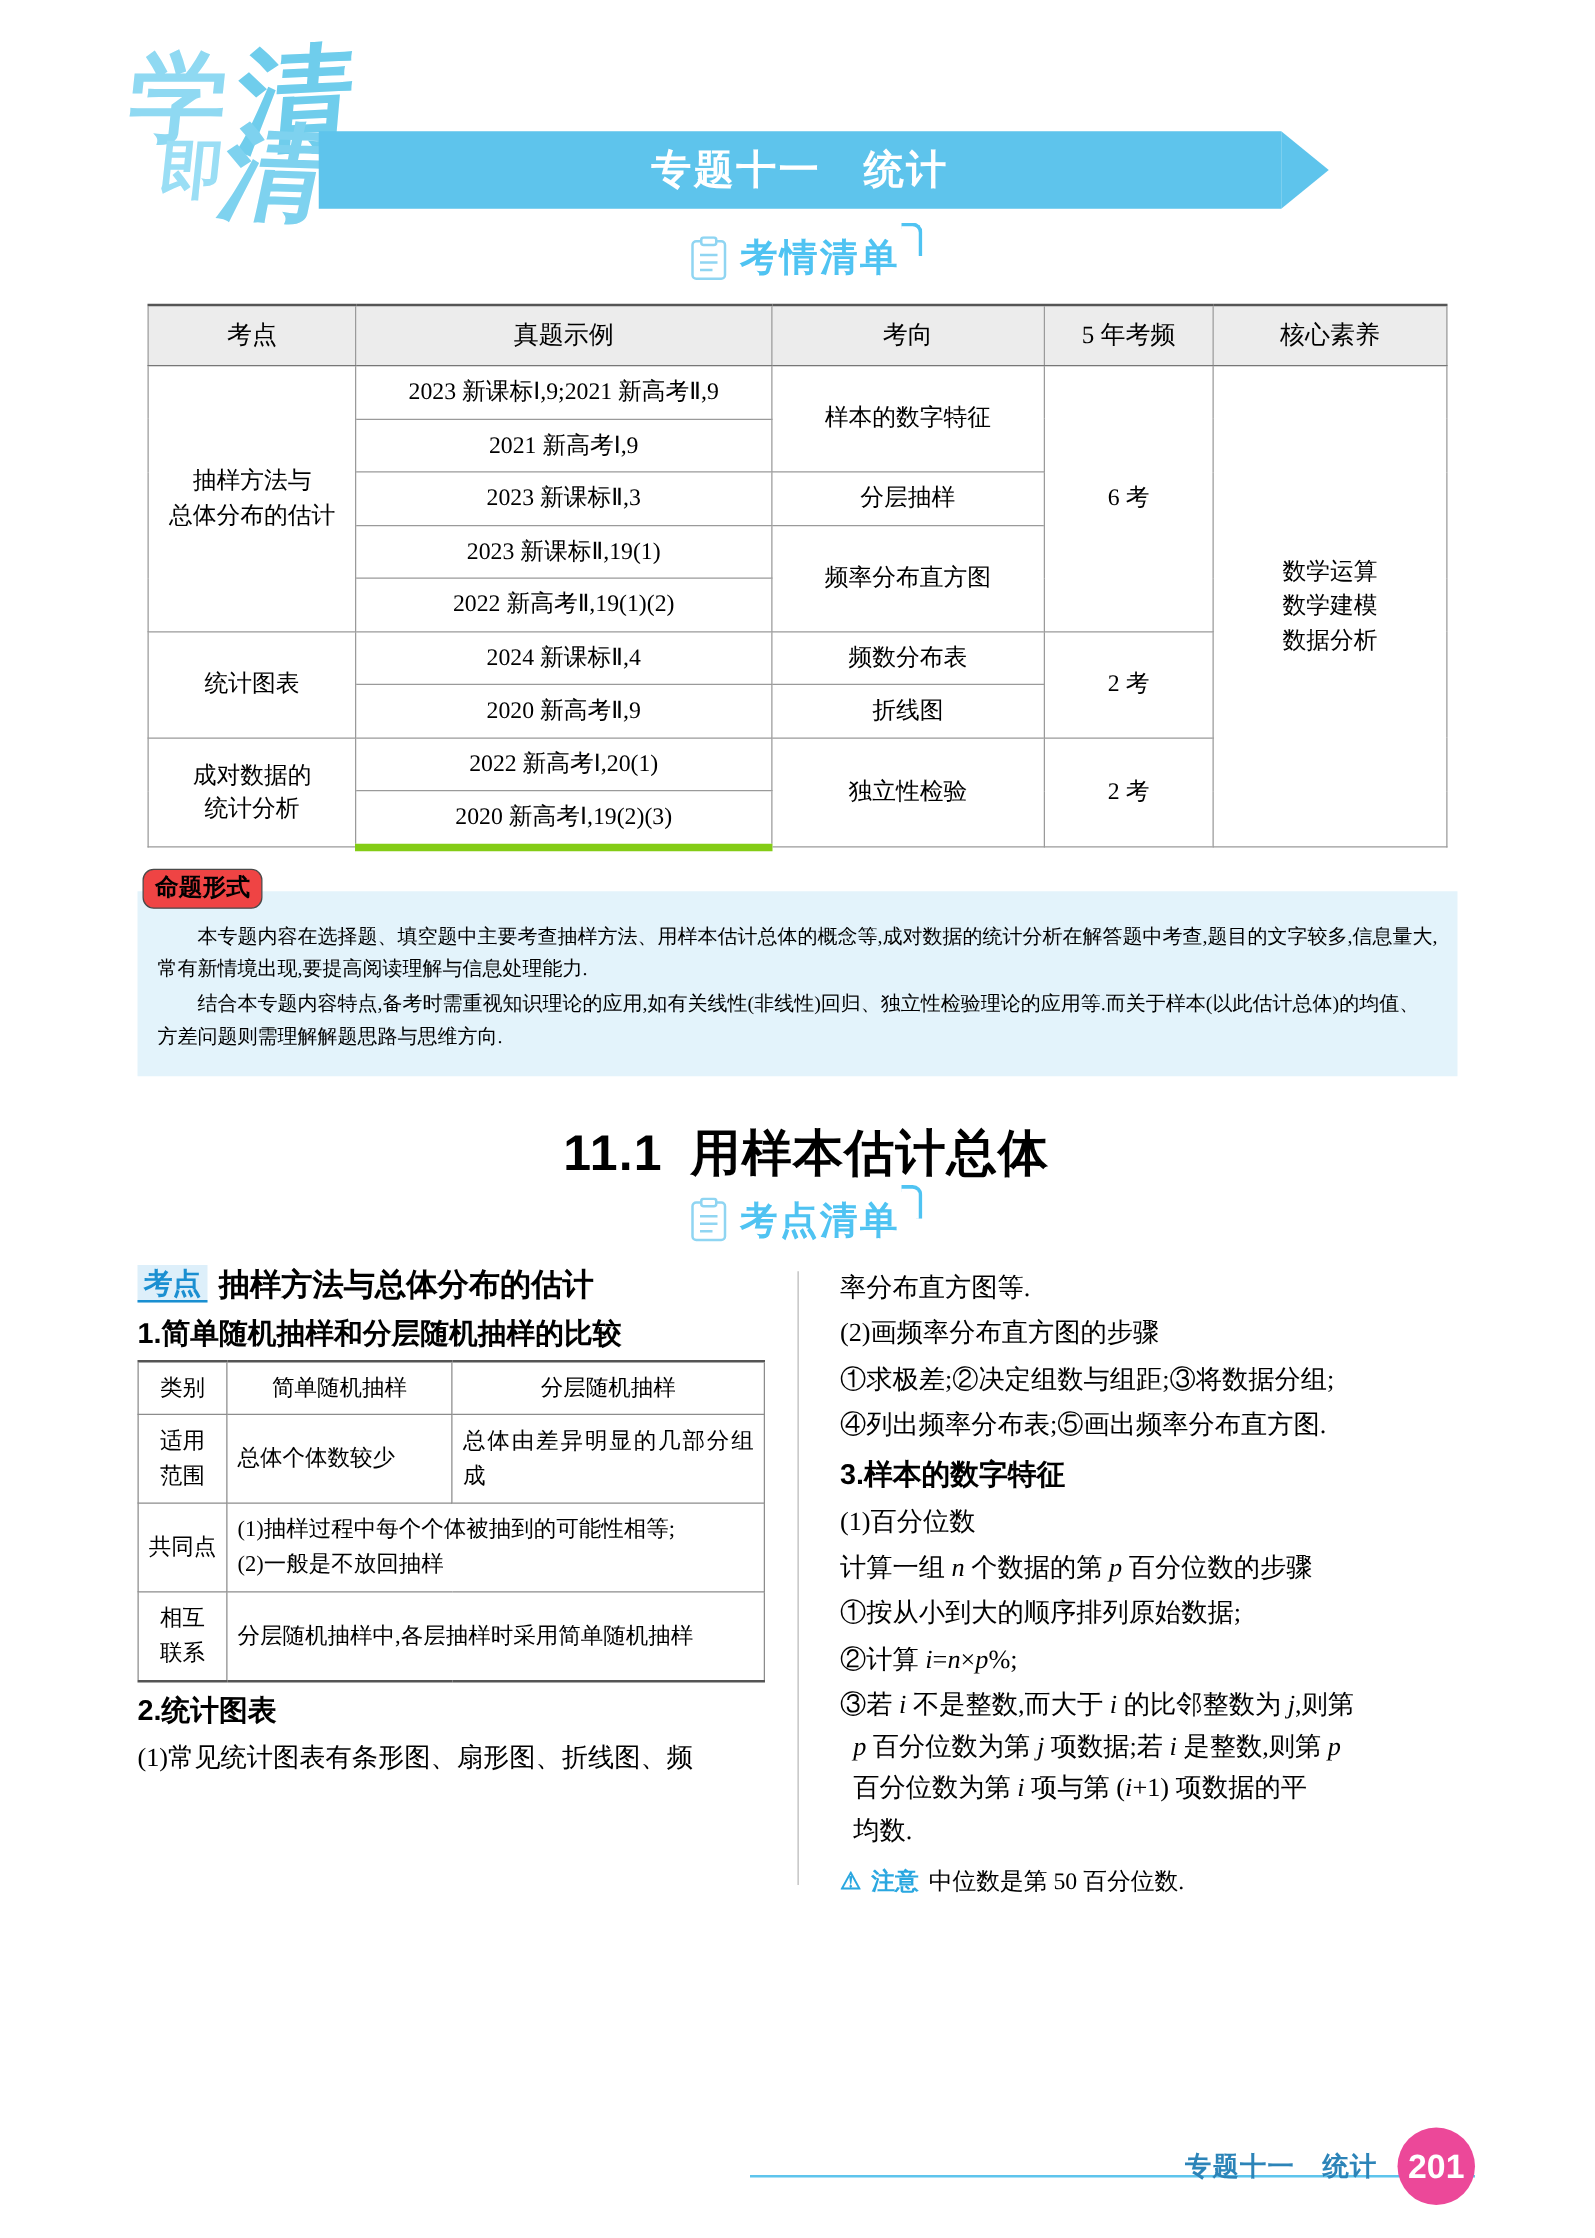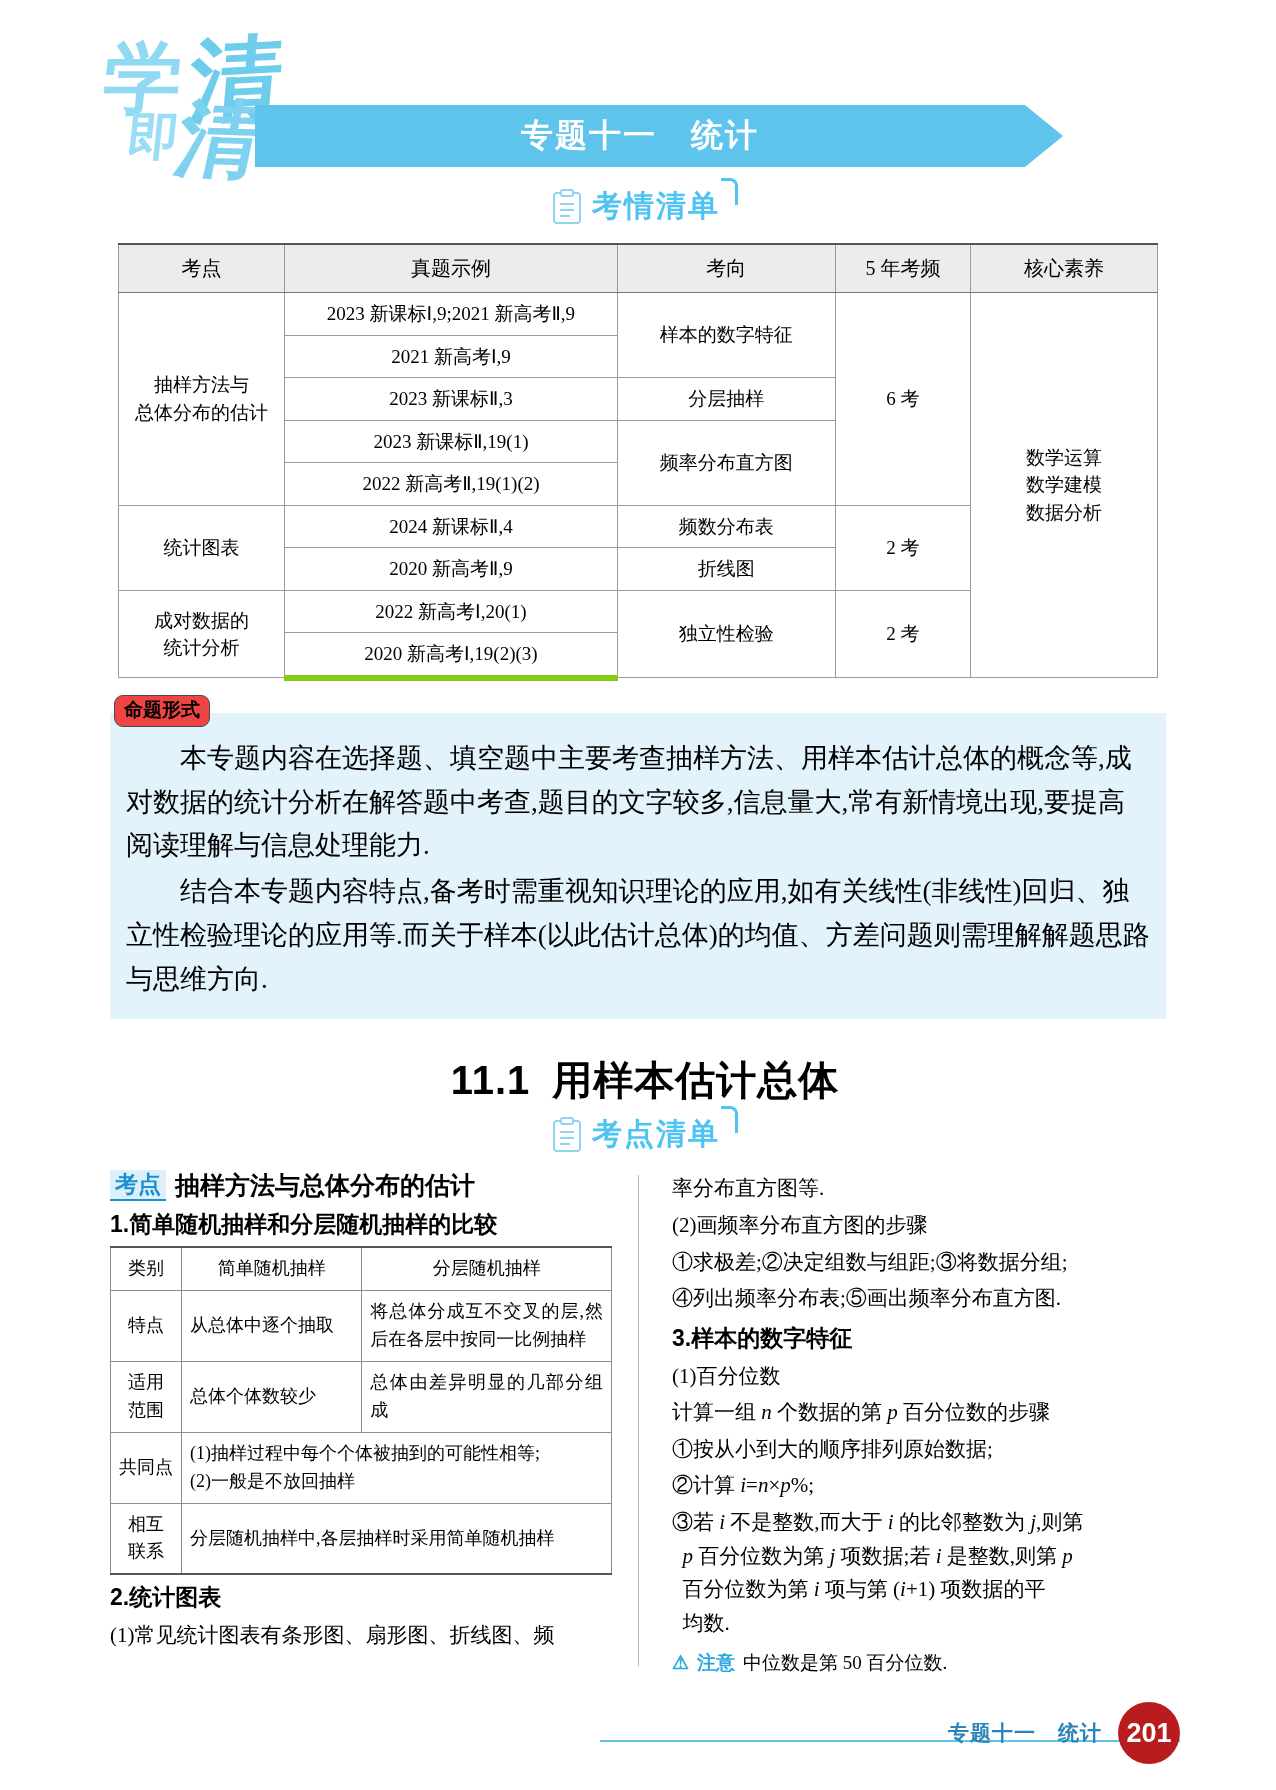--- a/index.html
+++ b/index.html
@@ -145,21 +145,21 @@
     font-size:19px;
     background:#ef4444;
     position:relative;
     z-index:3;
     margin-left:4px;
   }
   .formbox{
     background:#e3f3fb;
     margin-top:-14px;
     padding:24px 16px 16px 16px;
-    font-size:27px;
+    font-size:16px;
     line-height:1.62;
     font-family:"Liberation Serif", serif;
   }
   .formbox p{ margin:0 0 2px 0; text-indent:2em; }
 
   
   .chapter{
     text-align:center;
     font-family:"Liberation Sans", sans-serif;
     font-weight:bold;
@@ -274,21 +274,21 @@
   .footer .ftxt{
     font-family:"Liberation Sans", sans-serif;
     font-weight:bold;
     font-size:21px;
     color:#2c84b8;
     letter-spacing:1px;
     z-index:2;
   }
   .footer .pno{
     width:62px;height:62px;border-radius:50%;
-    background:#b91c1c;color:#fff;
+    background:#ec4899;color:#fff;
     display:flex;align-items:center;justify-content:center;
     font-family:"Liberation Sans", sans-serif;
     font-weight:bold;font-size:27px;
     z-index:2;
   }
 </style>
 </head>
 <body>
 
 <div class="top-wrap">
@@ -406,25 +406,20 @@
     </div>
 
     <div class="sub-h">1.简单随机抽样和分层随机抽样的比较</div>
 
     <table class="cmp">
       <tbody>
           <tr>
         <td class="lbl">类别</td>
         <td style="width:36%">简单随机抽样</td>
         <td>分层随机抽样</td>
-      </tr>
-      <tr>
-        <td class="lbl">特点</td>
-        <td class="justify">从总体中逐个抽取</td>
-        <td class="justify">将总体分成互不交叉的层,然后在各层中按同一比例抽样</td>
       </tr>
       <tr>
         <td class="lbl">适用<br>范围</td>
         <td class="justify">总体个体数较少</td>
         <td class="justify">总体由差异明显的几部分组成</td>
       </tr>
       <tr>
         <td class="lbl">共同点</td>
         <td class="justify" colspan="2">(1)抽样过程中每个个体被抽到的可能性相等;<br>(2)一般是不放回抽样</td>
       </tr>

